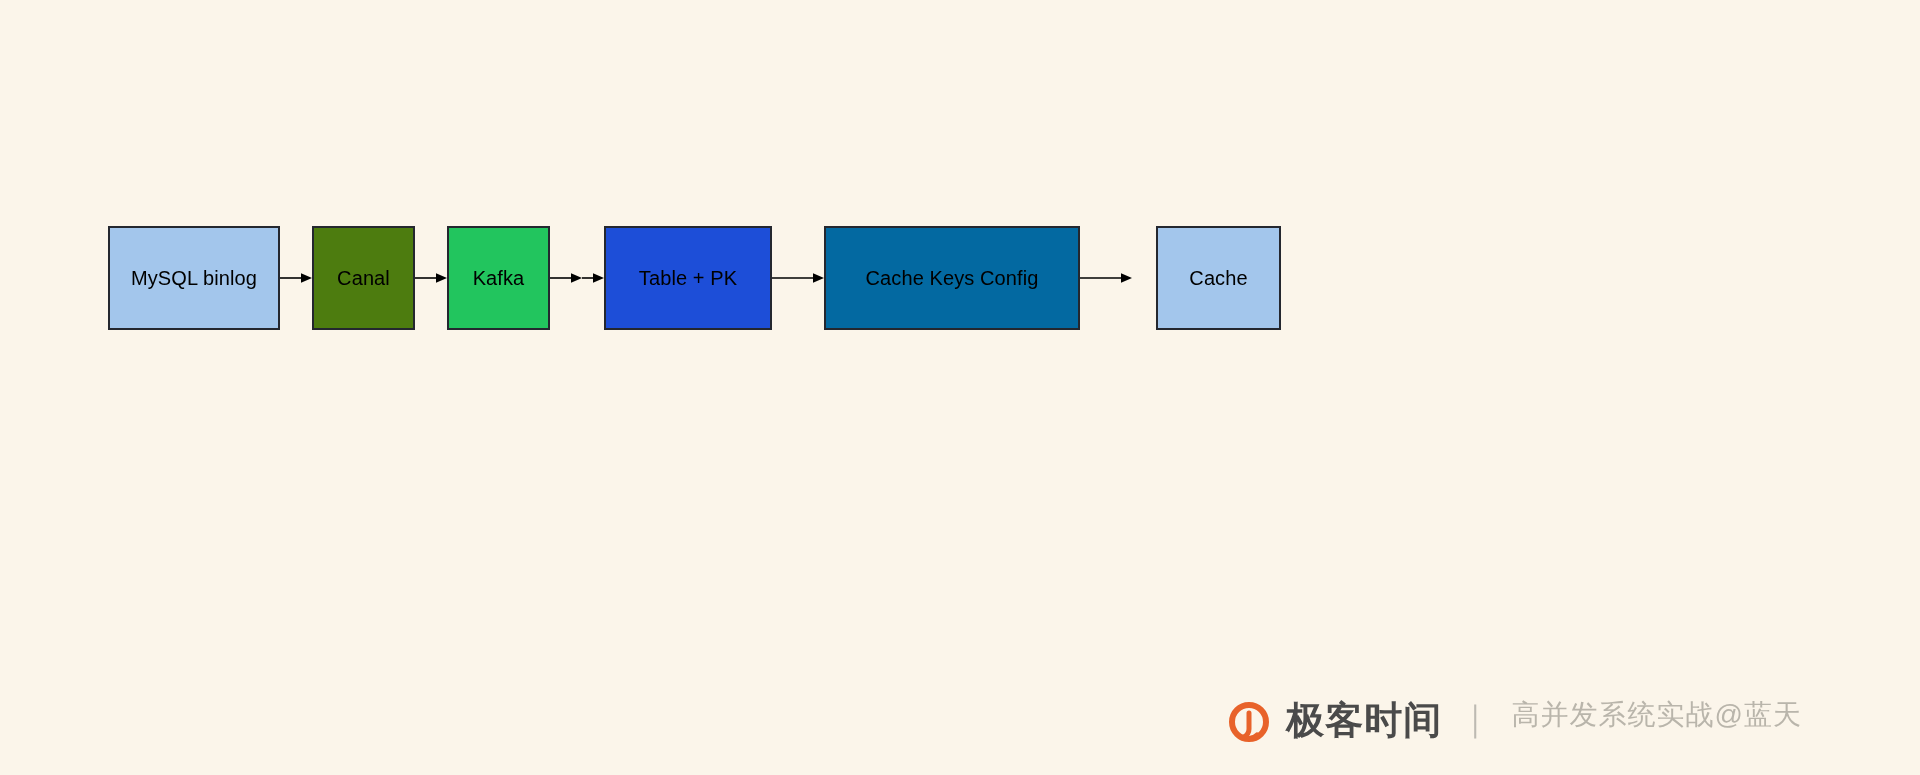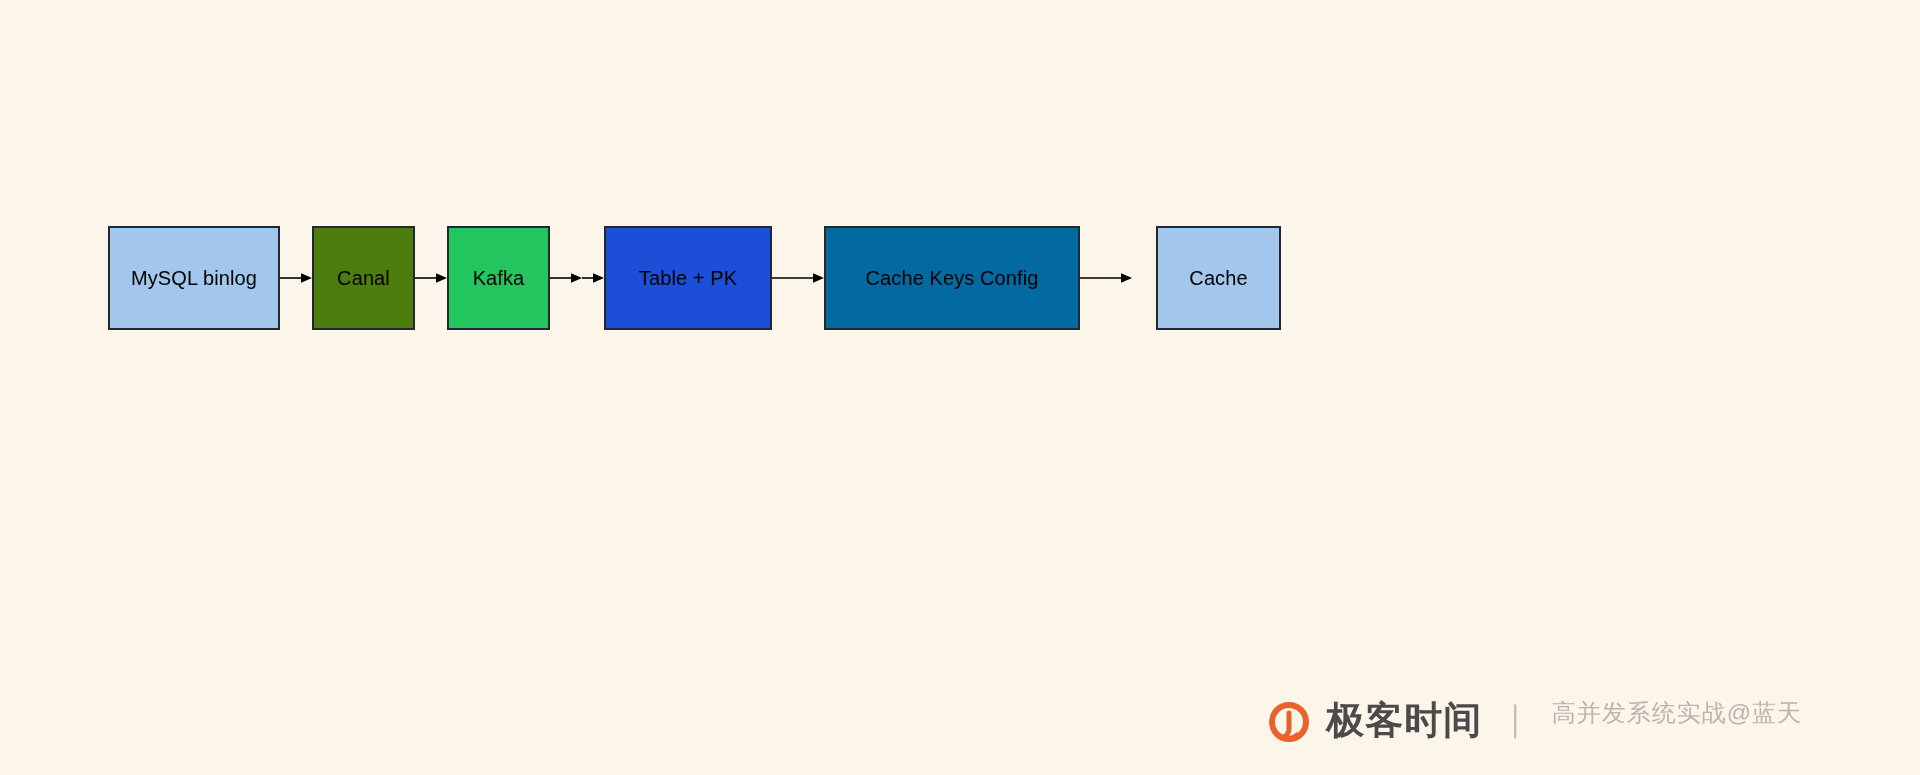--- a/index.html
+++ b/index.html
@@ -91,21 +91,21 @@
   }
   .wm-divider {
     font-size: 34px;
     color: #bdbab2;
     line-height: 1;
     margin: 0 6px 0 2px;
     font-weight: 300;
   }
   .wm-course {
     font-family: "Liberation Sans", "DejaVu Sans", sans-serif;
-    font-size: 24px;
+    font-size: 28px;
     font-weight: 400;
     color: #b9b5ab;
     line-height: 1;
     letter-spacing: 1px;
   }
 </style>
 </head>
 <body>
 
 <div id="canvas">

